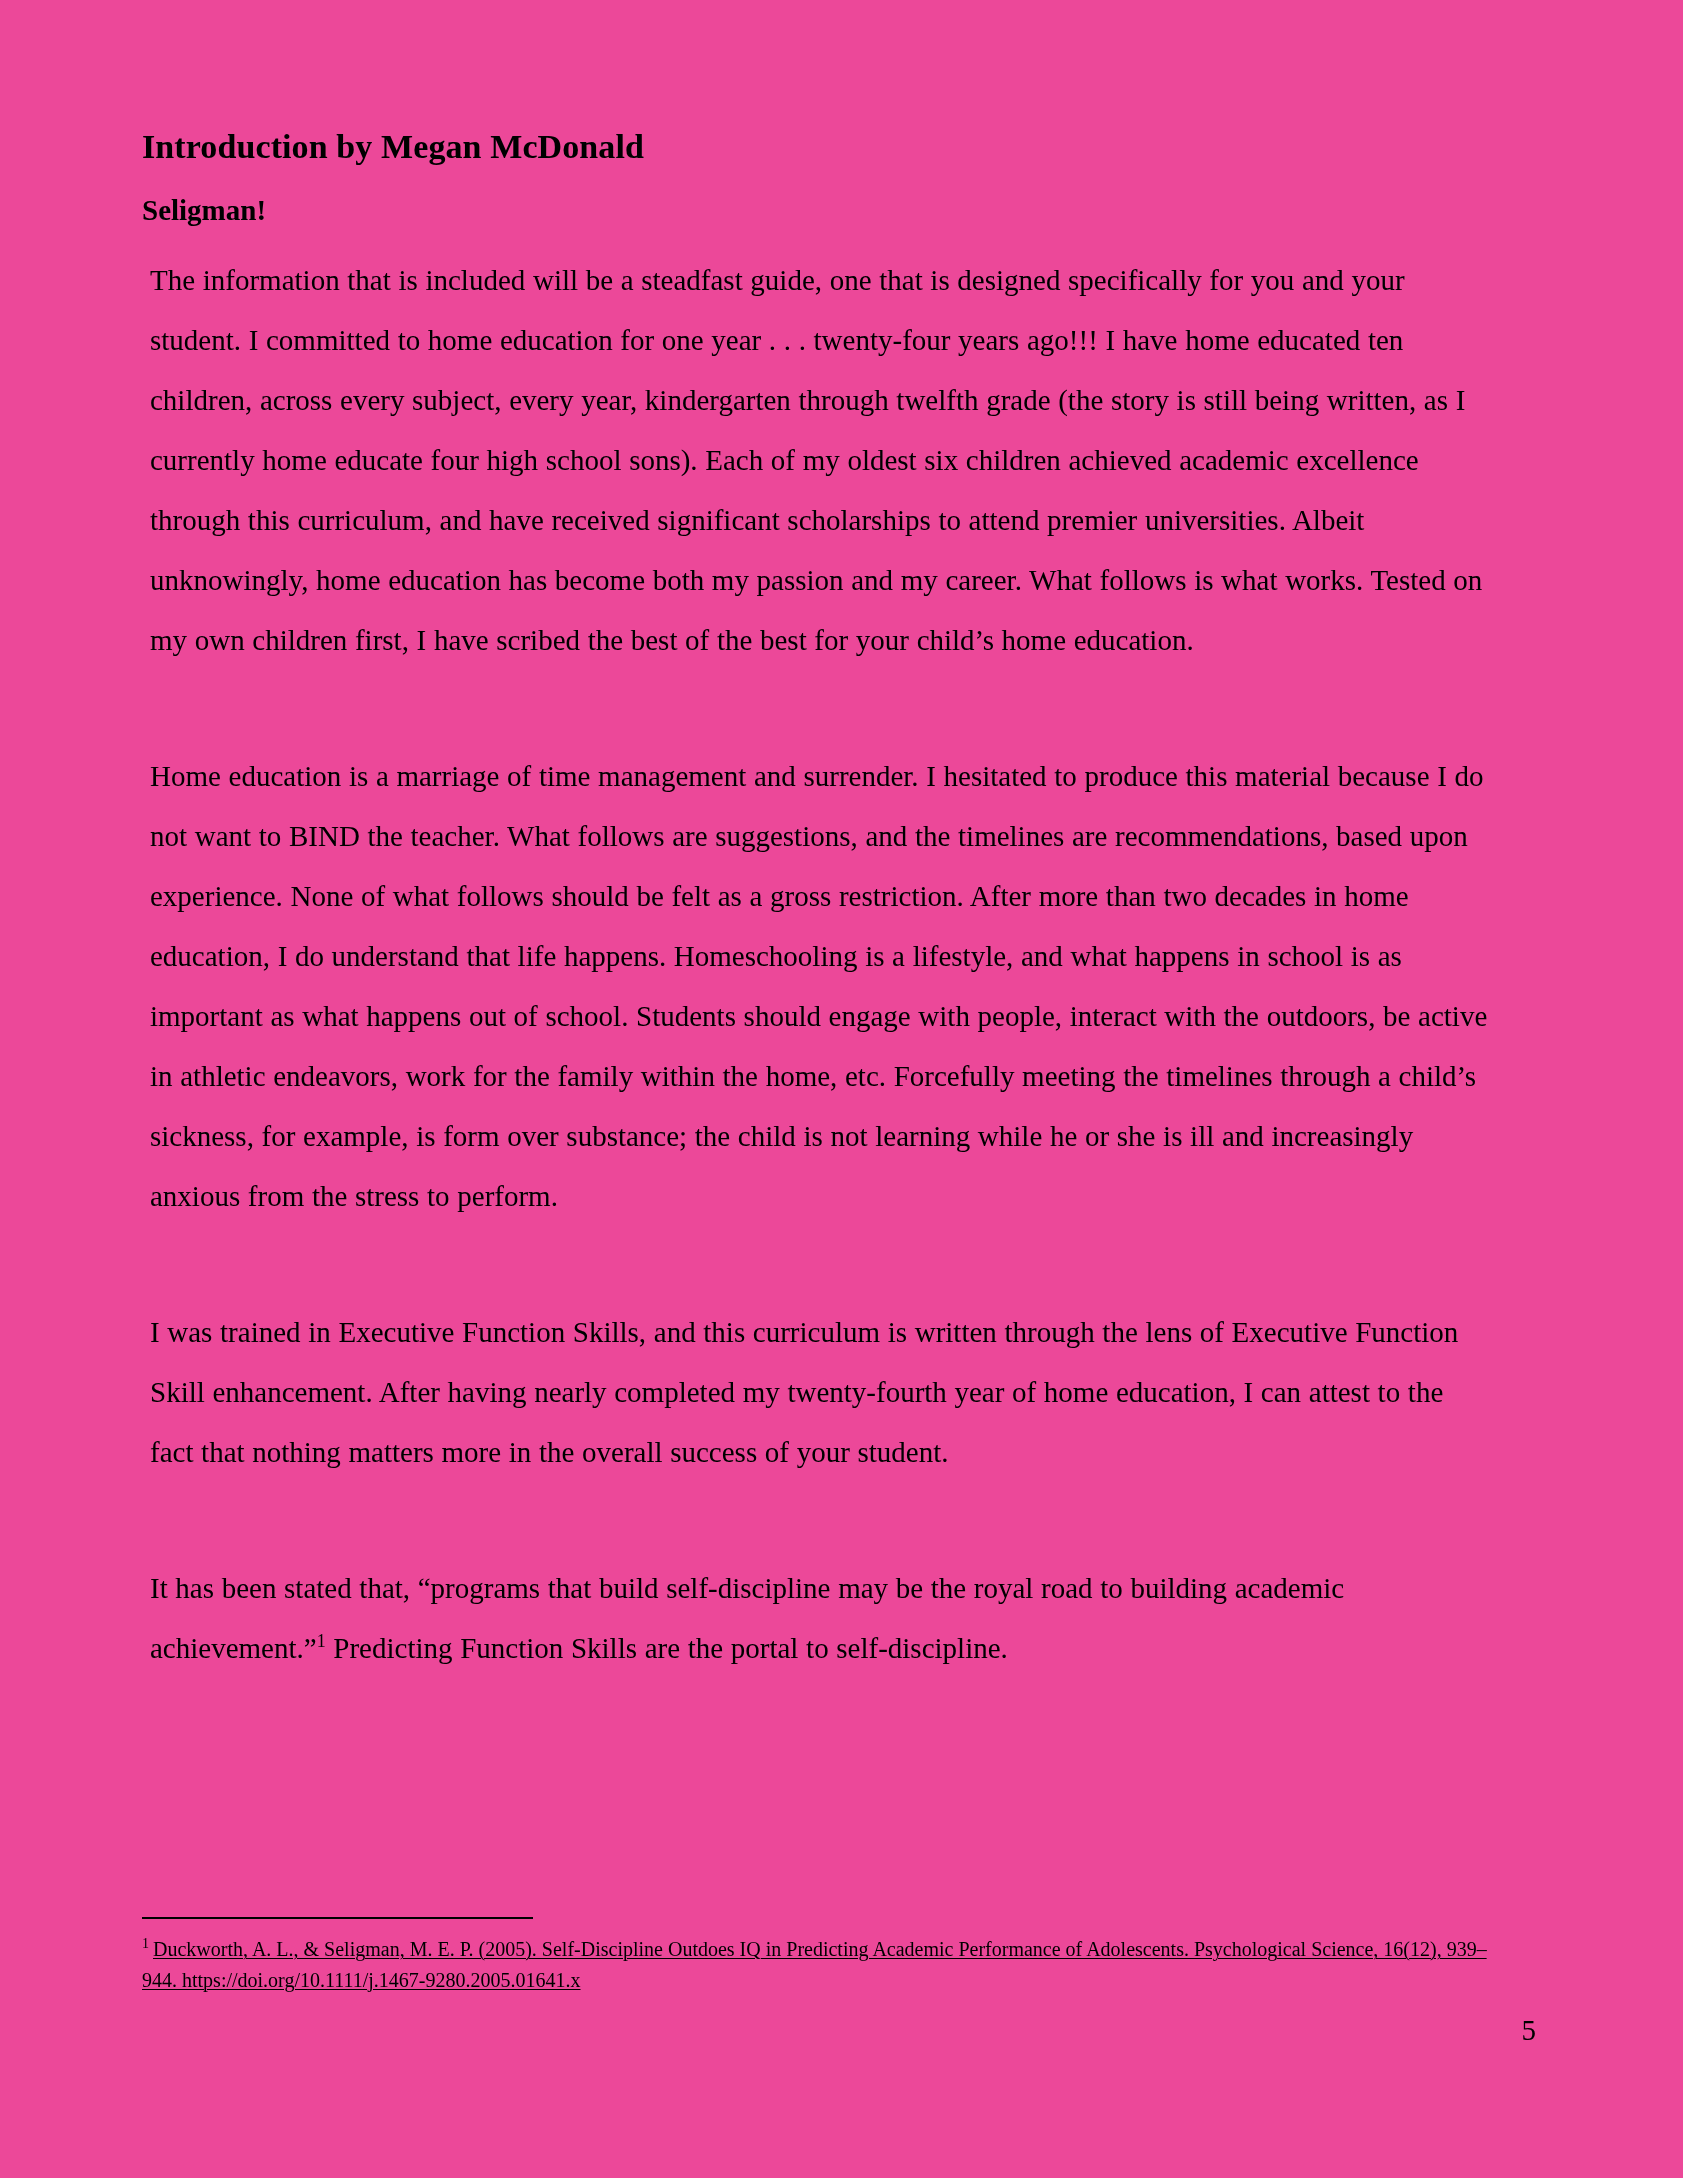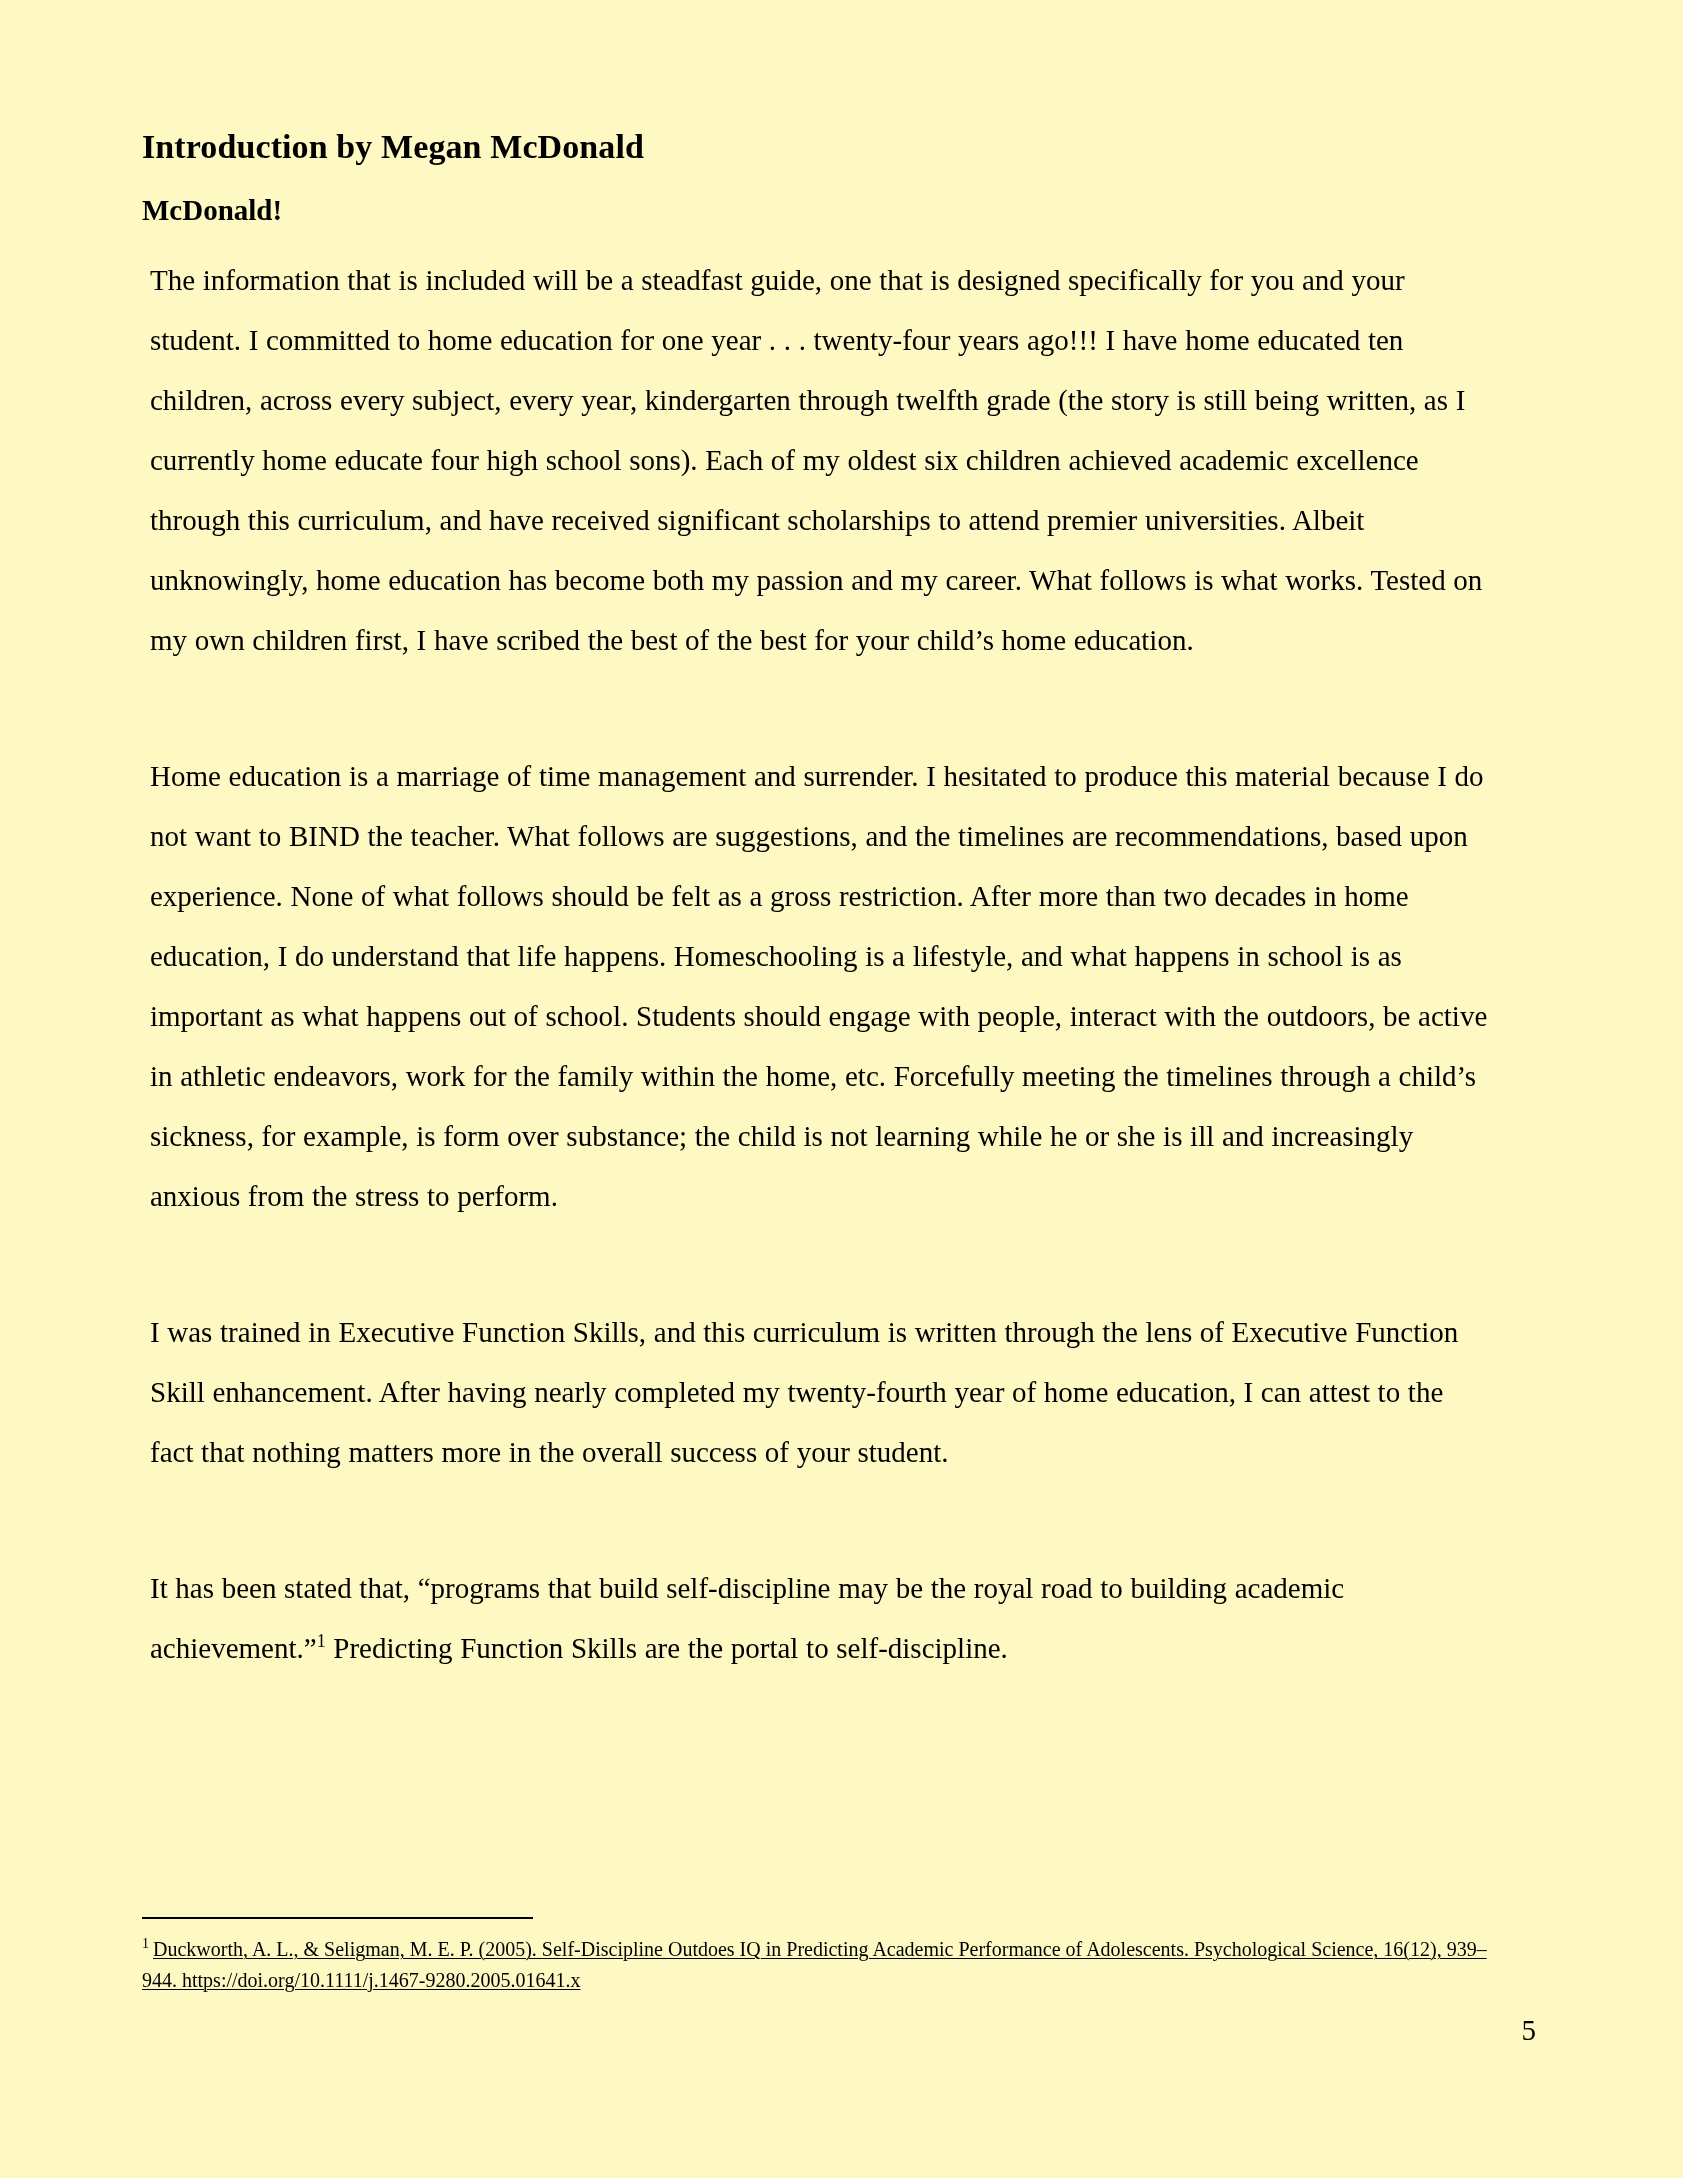--- a/index.html
+++ b/index.html
@@ -4,21 +4,21 @@
 <style>
   html, body {
     margin: 0;
     padding: 0;
     background: #ffffff;
   }
   .page {
     position: relative;
     width: 1683px;
     height: 2178px;
-    background: #fef9c3;
+    background: #ec4899;
     box-sizing: border-box;
     overflow: hidden;
     font-family: "Liberation Serif", "DejaVu Serif", serif;
     color: #000000;
   }
   .content {
     position: absolute;
     left: 142px;
     top: 127px;
     width: 1356px;
@@ -88,21 +88,21 @@
 </style>
 </head>
 <body>
 
 <div class="page">
 
   <div class="content">
 
     <h1 class="doc-title">Introduction by Megan McDonald</h1>
 
-    <h2 class="subhead">McDonald!</h2>
+    <h2 class="subhead">Seligman!</h2>
 
     <p class="body-par">The information that is included will be a steadfast guide, one that is designed specifically for you and your student. I committed to home education for one year . . . twenty-four years ago!!! I have home educated ten children, across every subject, every year, kindergarten through twelfth grade (the story is still being written, as I currently home educate four high school sons). Each of my oldest six children achieved academic excellence through this curriculum, and have received significant scholarships to attend premier universities. Albeit unknowingly, home education has become both my passion and my career. What follows is what works. Tested on my own children first, I have scribed the best of the best for your child’s home education.</p>
 
     <div class="par-gap"></div>
 
     <p class="body-par">Home education is a marriage of time management and surrender. I hesitated to produce this material because I do not want to BIND the teacher. What follows are suggestions, and the timelines are recommendations, based upon experience. None of what follows should be felt as a gross restriction. After more than two decades in home education, I do understand that life happens. Homeschooling is a lifestyle, and what happens in school is as important as what happens out of school. Students should engage with people, interact with the outdoors, be active in athletic endeavors, work for the family within the home, etc. Forcefully meeting the timelines through a child’s sickness, for example, is form over substance; the child is not learning while he or she is ill and increasingly anxious from the stress to perform.</p>
 
     <div class="par-gap"></div>
 
     <p class="body-par">I was trained in Executive Function Skills, and this curriculum is written through the lens of Executive Function Skill enhancement. After having nearly completed my twenty-fourth year of home education, I can attest to the fact that nothing matters more in the overall success of your student.</p>

